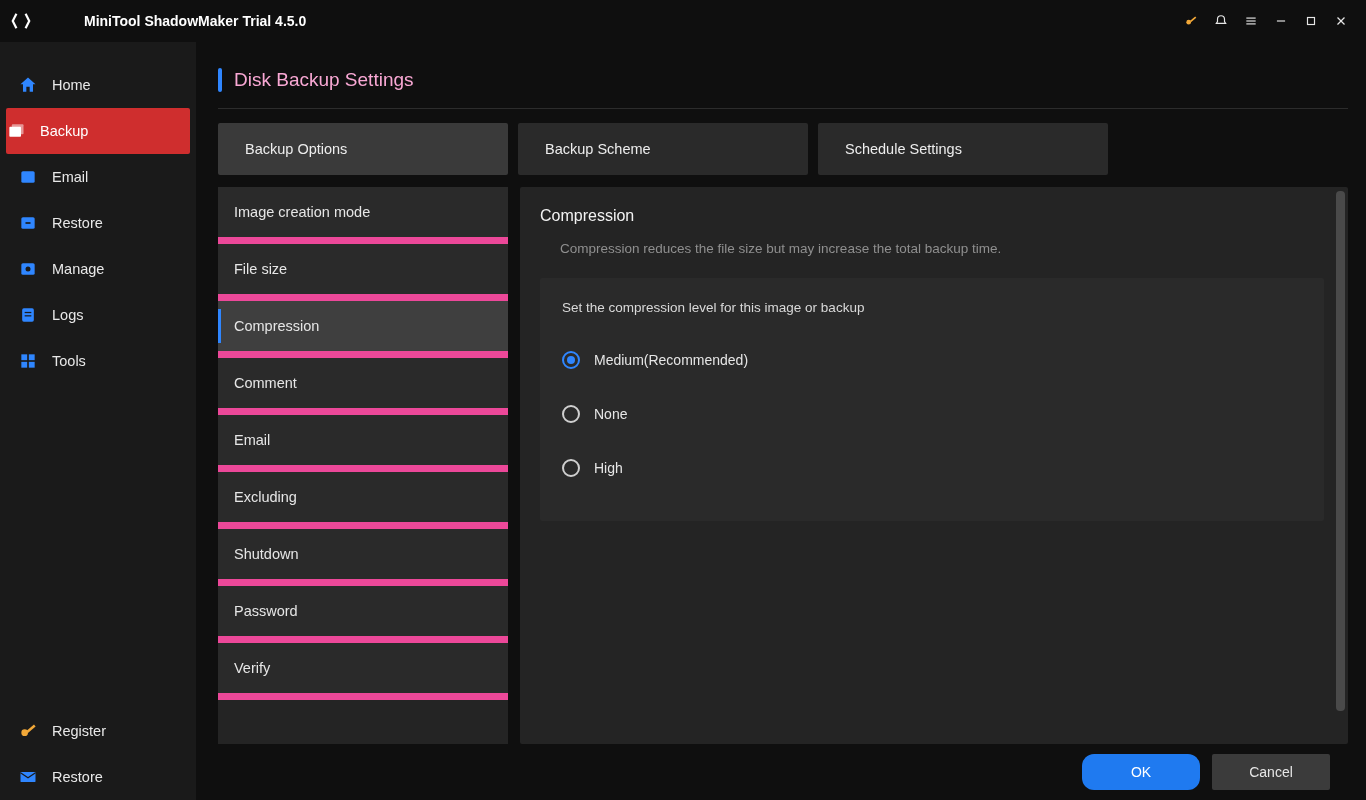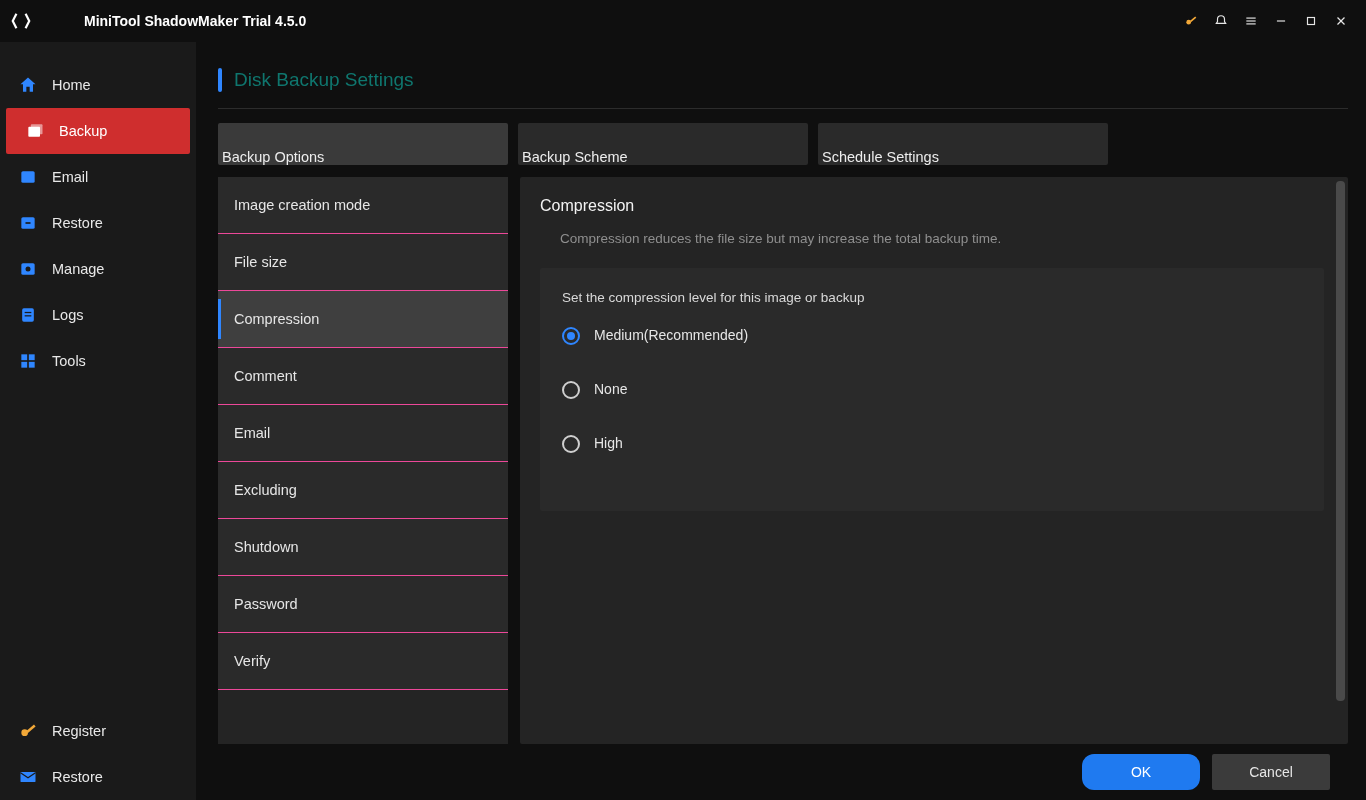--- a/index.html
+++ b/index.html
@@ -16,51 +16,51 @@
   .titlebar .tbtn svg { width:14px; height:14px; }
 
   
   .body { flex:1; display:flex; min-height:0; }
 
   
   .sidebar { width:196px; background:#1a1a1a; display:flex; flex-direction:column; padding-top:20px; }
   .nav { display:flex; flex-direction:column; }
   .nav-item { display:flex; align-items:center; height:46px; padding:0 18px; gap:14px; cursor:pointer; color:#e8e8e8; font-size:14.5px; }
   .nav-item .micon { width:20px; height:20px; display:flex; align-items:center; justify-content:center; color:#2f86ff; }
-  .nav-item.active { background:#cf2e2e; color:#ffffff; border-radius:2px; margin:0 6px; padding-left:19px; }
+  .nav-item.active { background:#cf2e2e; color:#ffffff; border-radius:2px; margin:0 6px; padding-left:0; }
   .nav-item.active .micon { color:#ffffff; }
   .sidebar .grow { flex:1; }
   .sidebar .bottom .nav-item .micon.gold { color:#f2a838; }
 
   
   .main { flex:1; display:flex; flex-direction:column; padding:18px 18px 0 22px; min-width:0; }
   .page-head { display:flex; align-items:center; gap:12px; padding:8px 0 16px 0; border-bottom:1px solid #2c2c2c; }
   .page-head .bar { width:4px; height:24px; background:#2f86ff; border-radius:2px; }
-  .page-head .ptitle { font-size:19px; color:#0f766e; }
+  .page-head .ptitle { font-size:19px; color:#f9a8d4; }
 
   .tabs { display:flex; gap:10px; margin-top:14px; }
-  .tab { flex:0 0 290px; height:42px; background:#2a2a2a; color:#ededed; display:flex; align-items:flex-end; padding:0 4px; font-size:14.5px; cursor:pointer; border-radius:2px; }
+  .tab { flex:0 0 290px; height:52px; background:#2a2a2a; color:#ededed; display:flex; align-items:center; padding:0 27px; font-size:14.5px; cursor:pointer; border-radius:2px; }
   .tab.active { background:#3a3a3a; }
 
   .cols { display:flex; gap:12px; margin-top:12px; min-height:0; flex:1; }
 
   .options { width:290px; display:flex; flex-direction:column; background:#242424; }
-  .opt { height:57px; display:flex; align-items:center; padding:0 16px; font-size:14.5px; color:#e6e6e6; background:#2a2a2a; border-bottom:1px solid #ec4899; cursor:pointer; }
+  .opt { height:57px; display:flex; align-items:center; padding:0 16px; font-size:14.5px; color:#e6e6e6; background:#2a2a2a; border-bottom:7px solid #ec4899; cursor:pointer; }
   .opt.active { background:#3f3f3f; position:relative; }
   .opt.active::before { content:""; position:absolute; left:0; top:8px; bottom:8px; width:3px; background:#2f86ff; }
   .options .fill { flex:1; background:#242424; }
 
   .panel-wrap { flex:1; position:relative; background:#242424; padding:20px 24px 20px 20px; border-radius:2px; }
   .panel-wrap .scroll { position:absolute; right:3px; top:4px; width:9px; height:520px; background:#4a4a4a; border-radius:4px; }
   .panel-title { font-size:16px; color:#f3f3f3; margin-bottom:16px; }
   .panel-desc { font-size:13.5px; color:#8f8f8f; margin-bottom:22px;margin-left:20px; }
   .panel-box { background:#2a2a2a; border-radius:2px; padding:22px 22px 30px 22px; }
   .panel-sub { font-size:13.5px; color:#d9d9d9; margin-bottom:22px; }
 
-  .radio-row { display:flex; align-items:flex-start; gap:14px; height:46px; margin-top:8px; cursor:pointer; }
+  .radio-row { display:flex; align-items:center; gap:14px; height:46px; margin-top:8px; cursor:pointer; }
   .radio { width:18px; height:18px; border:2px solid #cfcfcf; border-radius:50%; display:flex; align-items:center; justify-content:center; }
   .radio.sel { border-color:#2f86ff; }
   .radio.sel .dot { width:8px; height:8px; background:#2f86ff; border-radius:50%; }
   .radio-label { font-size:14px; color:#e6e6e6; }
 
   
   .footer { height:56px; display:flex; align-items:center; justify-content:flex-end; gap:12px; padding:0 18px 0 0; }
   .btn { width:118px; height:36px; border:none; border-radius:2px; font-size:14px; cursor:pointer; }
   .btn.primary { background:#1f7af0; color:#fff;border-radius:12px; }
   .btn.secondary { background:#3b3b3b; color:#e6e6e6; }

